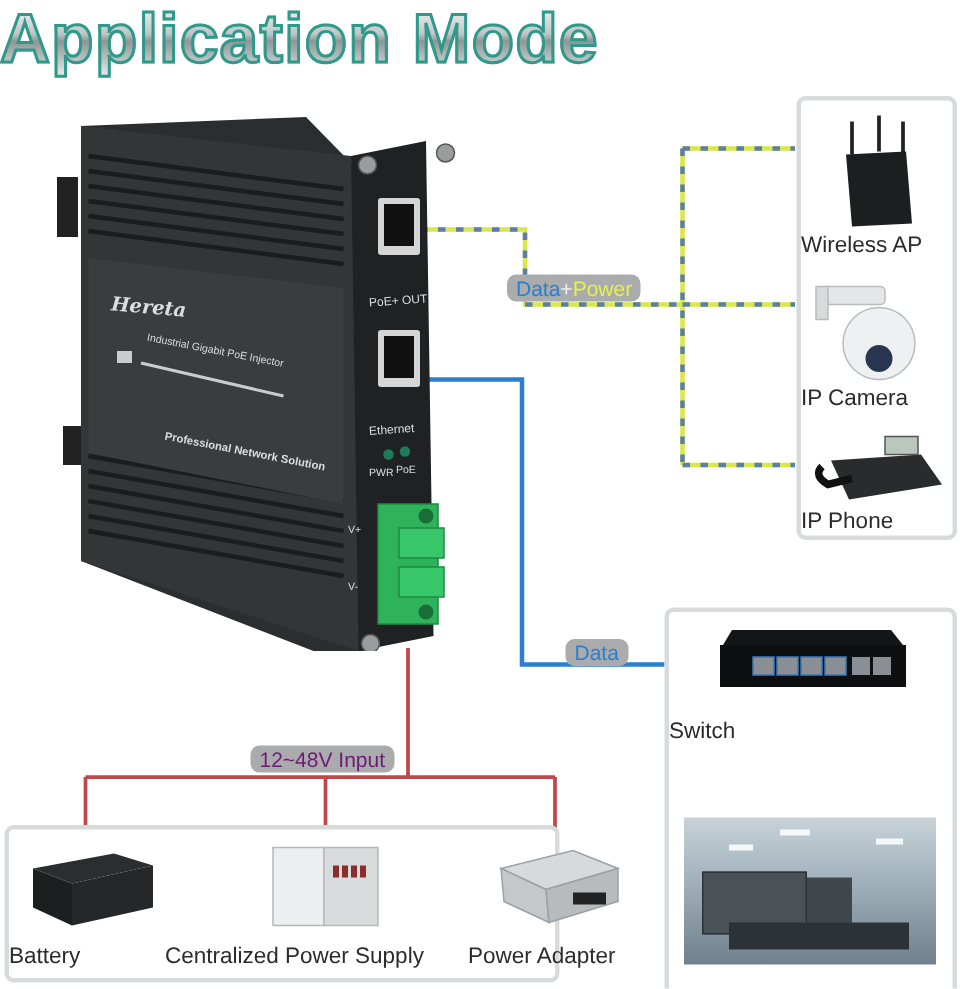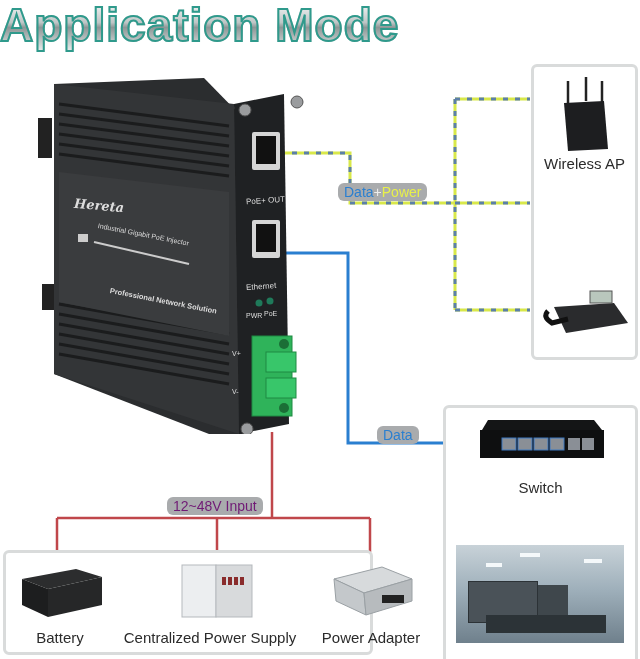--- a/index.html
+++ b/index.html
@@ -3,21 +3,21 @@
 <meta charset="utf-8">
 <style>
   html,body{margin:0;padding:0;background:#fff;}
   body{width:640px;height:659px;position:relative;overflow:hidden;font-family:"Liberation Sans","DejaVu Sans",sans-serif;}
   .abs{position:absolute;}
   .title{left:0;top:0;width:640px;text-align:left;font-size:46px;font-weight:bold;letter-spacing:1px;line-height:50px;
     color:#e8eceb;-webkit-text-stroke:2px #2f9a8c;
     background:linear-gradient(#fdfdfd 0%,#bfc6c6 45%,#8d9696 55%,#e4e8e8 100%);-webkit-background-clip:text;background-clip:text;}
   .title span{color:transparent;}
   .panel{background:#fff;border:3px solid #d9dbdb;border-radius:6px;box-sizing:border-box;}
-  .lbl{font-size:15px;color:#2b2b2b;font-weight:500;white-space:nowrap;text-align:center;}
+  .lbl{font-size:15px;color:#2b2b2b;font-weight:500;white-space:nowrap;text-align:left;}
   .tag{background:#a9abad;border-radius:6px;padding:1px 6px;font-size:14px;white-space:nowrap;}
   svg{position:absolute;left:0;top:0;}
 </style>
 </head>
 <body>
 
 <div class="abs title"><span>Application Mode</span></div>
 
 <svg width="640" height="659">
 
@@ -103,26 +103,36 @@
 <div class="abs panel" style="left:531px;top:64px;width:107px;height:296px;">
   <div class="abs" style="left:0;top:6px;width:101px;height:100px;">
     <svg width="101" height="80">
       <line x1="34" y1="8" x2="34" y2="30" stroke="#222" stroke-width="2.5"></line>
       <line x1="52" y1="4" x2="52" y2="28" stroke="#222" stroke-width="2.5"></line>
       <line x1="68" y1="8" x2="68" y2="30" stroke="#222" stroke-width="2.5"></line>
       <polygon points="30,30 70,28 74,76 34,78" fill="#1d1e20"></polygon>
     </svg>
     <div class="abs lbl" style="left:0;top:82px;width:101px;">Wireless AP</div>
   </div>
+  <div class="abs" style="left:0;top:118px;width:101px;height:90px;">
+    <svg width="101" height="72">
+      <rect x="14" y="6" width="42" height="12" rx="3" fill="#e4e6e8" stroke="#b8bcbf"></rect>
+      <rect x="10" y="6" width="8" height="22" fill="#d8dadc" stroke="#b8bcbf"></rect>
+      <circle cx="52" cy="44" r="24" fill="#eef0f2" stroke="#b8bcbf"></circle>
+      <circle cx="52" cy="54" r="9" fill="#2a3550"></circle>
+    </svg>
+    <div class="abs lbl" style="left:0;top:72px;width:101px;">IP Camera</div>
+  </div>
   <div class="abs" style="left:0;top:220px;width:101px;height:70px;">
     <svg width="101" height="50">
       <polygon points="20,20 80,16 94,36 32,46" fill="#2a2b2d"></polygon>
       <rect x="56" y="4" width="22" height="12" fill="#b9c7bd" stroke="#555"></rect>
       <path d="M14 24 q-6 6 4 12 l16 -4" stroke="#111" stroke-width="5" fill="none"></path>
     </svg>
+    <div class="abs lbl" style="left:0;top:52px;width:101px;">IP Phone</div>
   </div>
 </div>
 
 <div class="abs panel" style="left:443px;top:389px;width:195px;height:266px;margin-top:16px;">
   <svg width="189" height="60" style="left:0;top:0;">
     <polygon points="42,12 148,12 156,22 36,22" fill="#141516"></polygon>
     <rect x="34" y="22" width="124" height="28" fill="#0e0f10"></rect>
     <rect x="56" y="30" width="14" height="12" fill="#8a8f96" stroke="#3d78c0"></rect>
     <rect x="72" y="30" width="14" height="12" fill="#8a8f96" stroke="#3d78c0"></rect>
     <rect x="88" y="30" width="14" height="12" fill="#8a8f96" stroke="#3d78c0"></rect>

